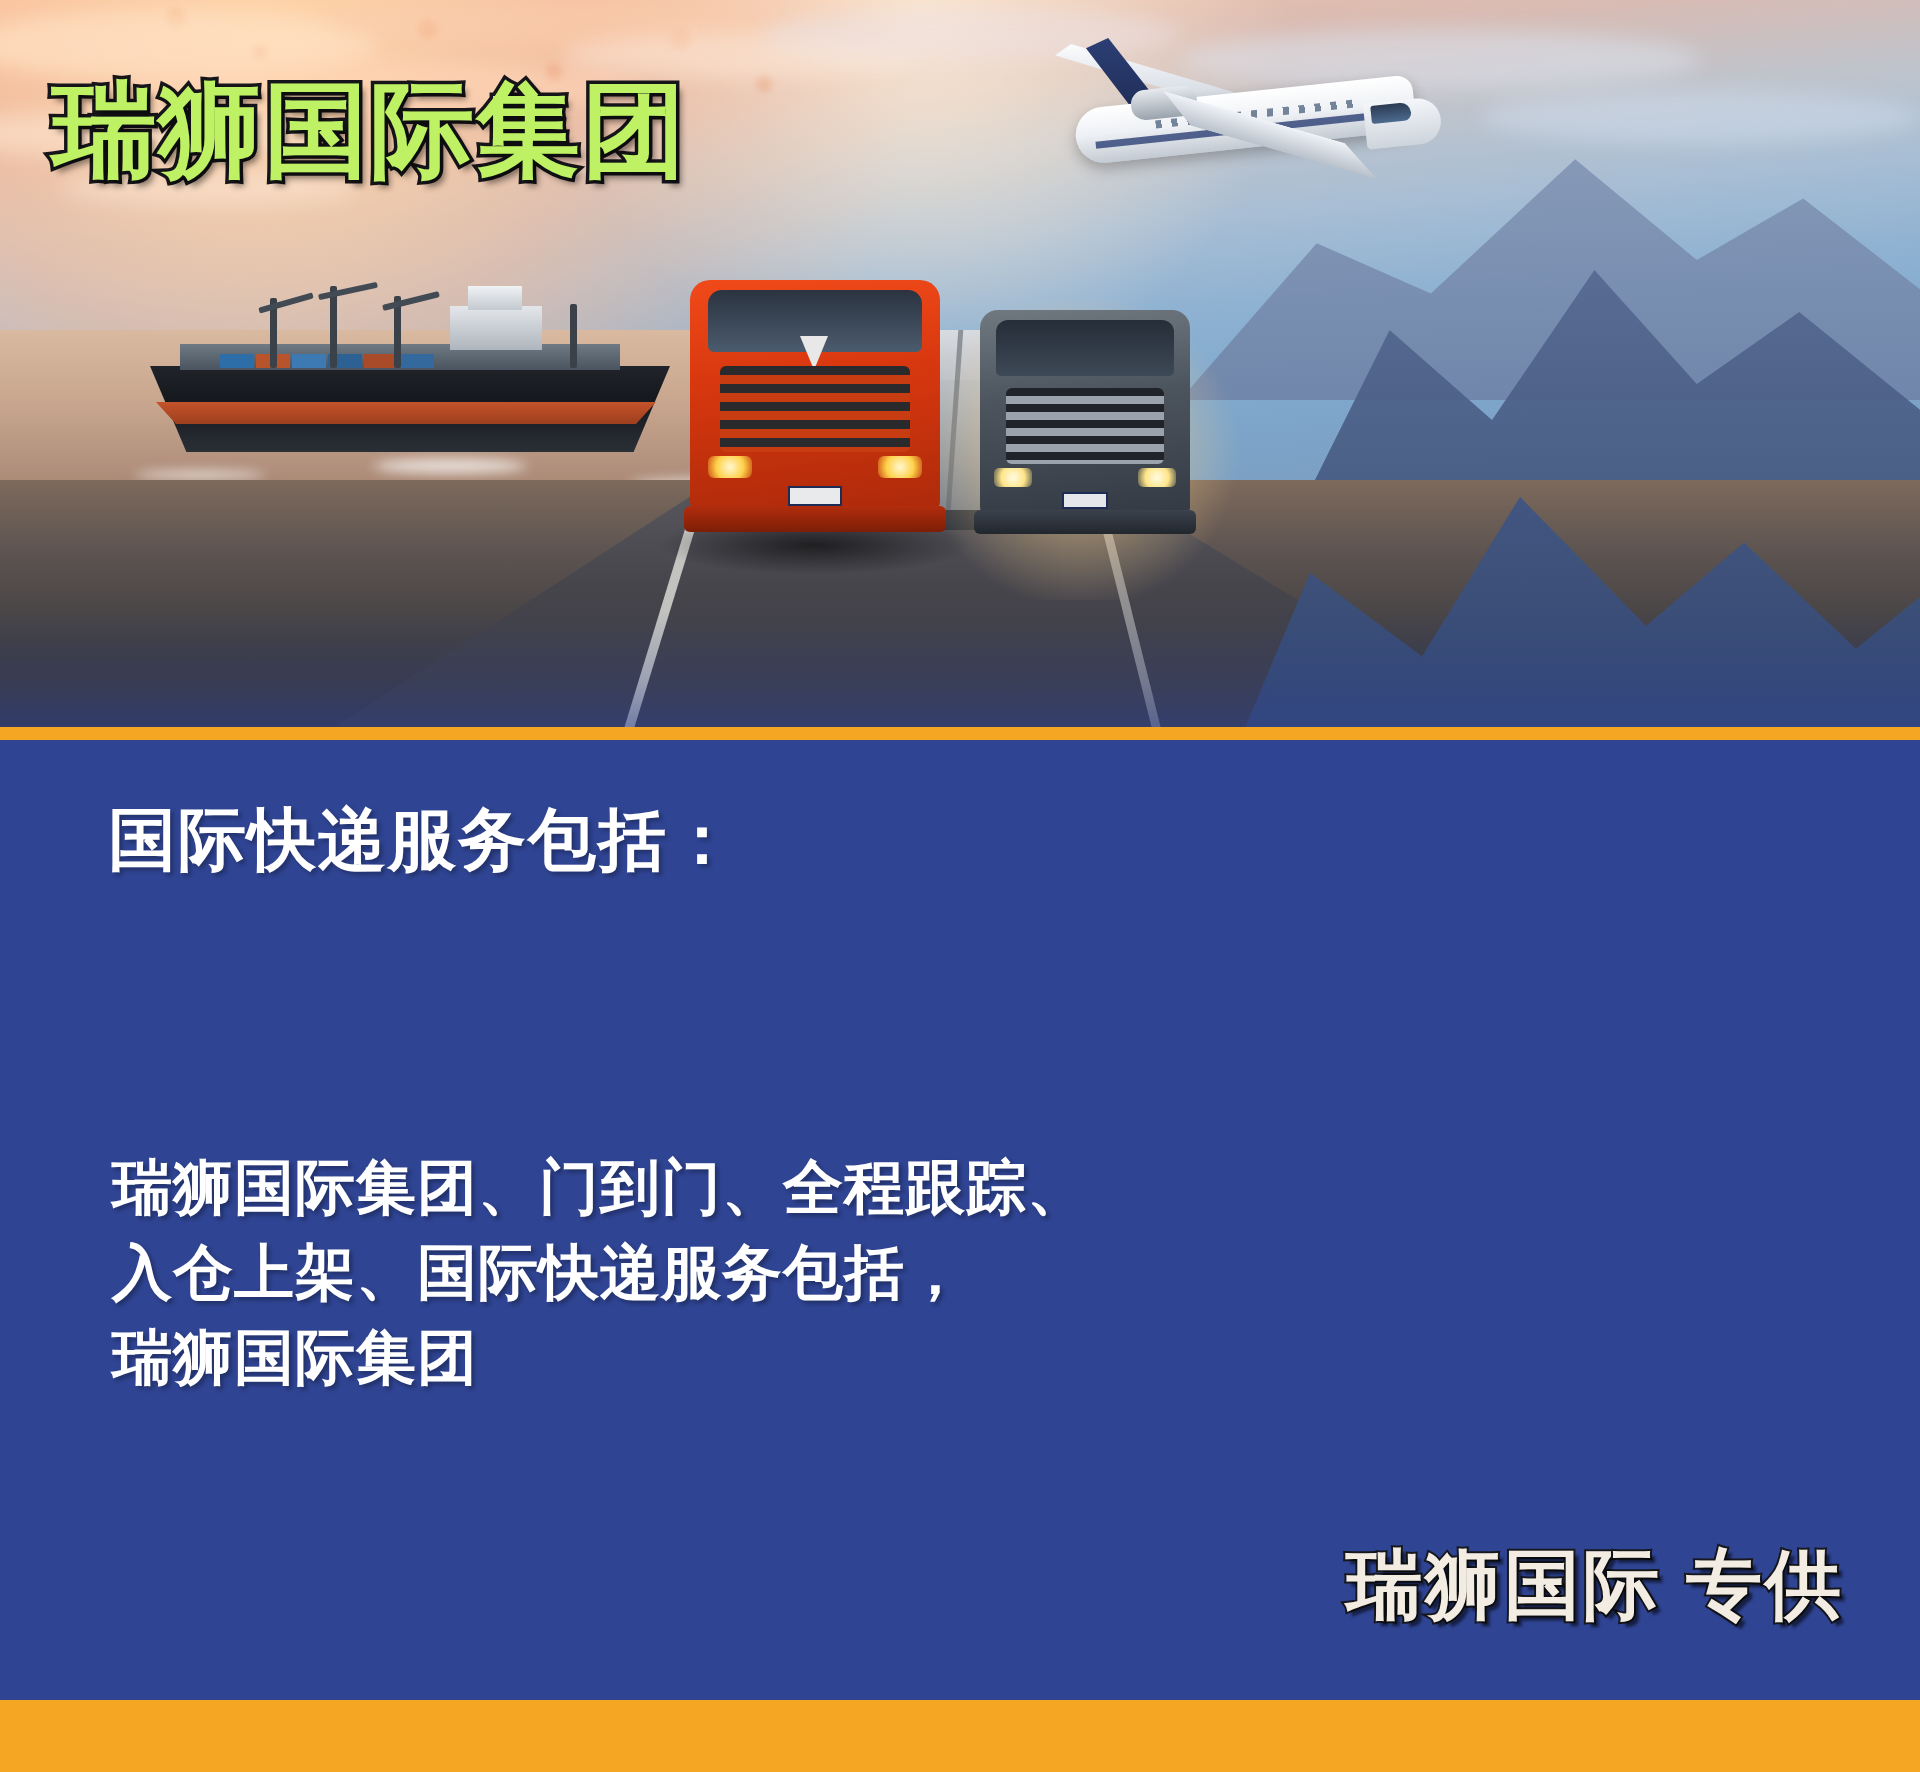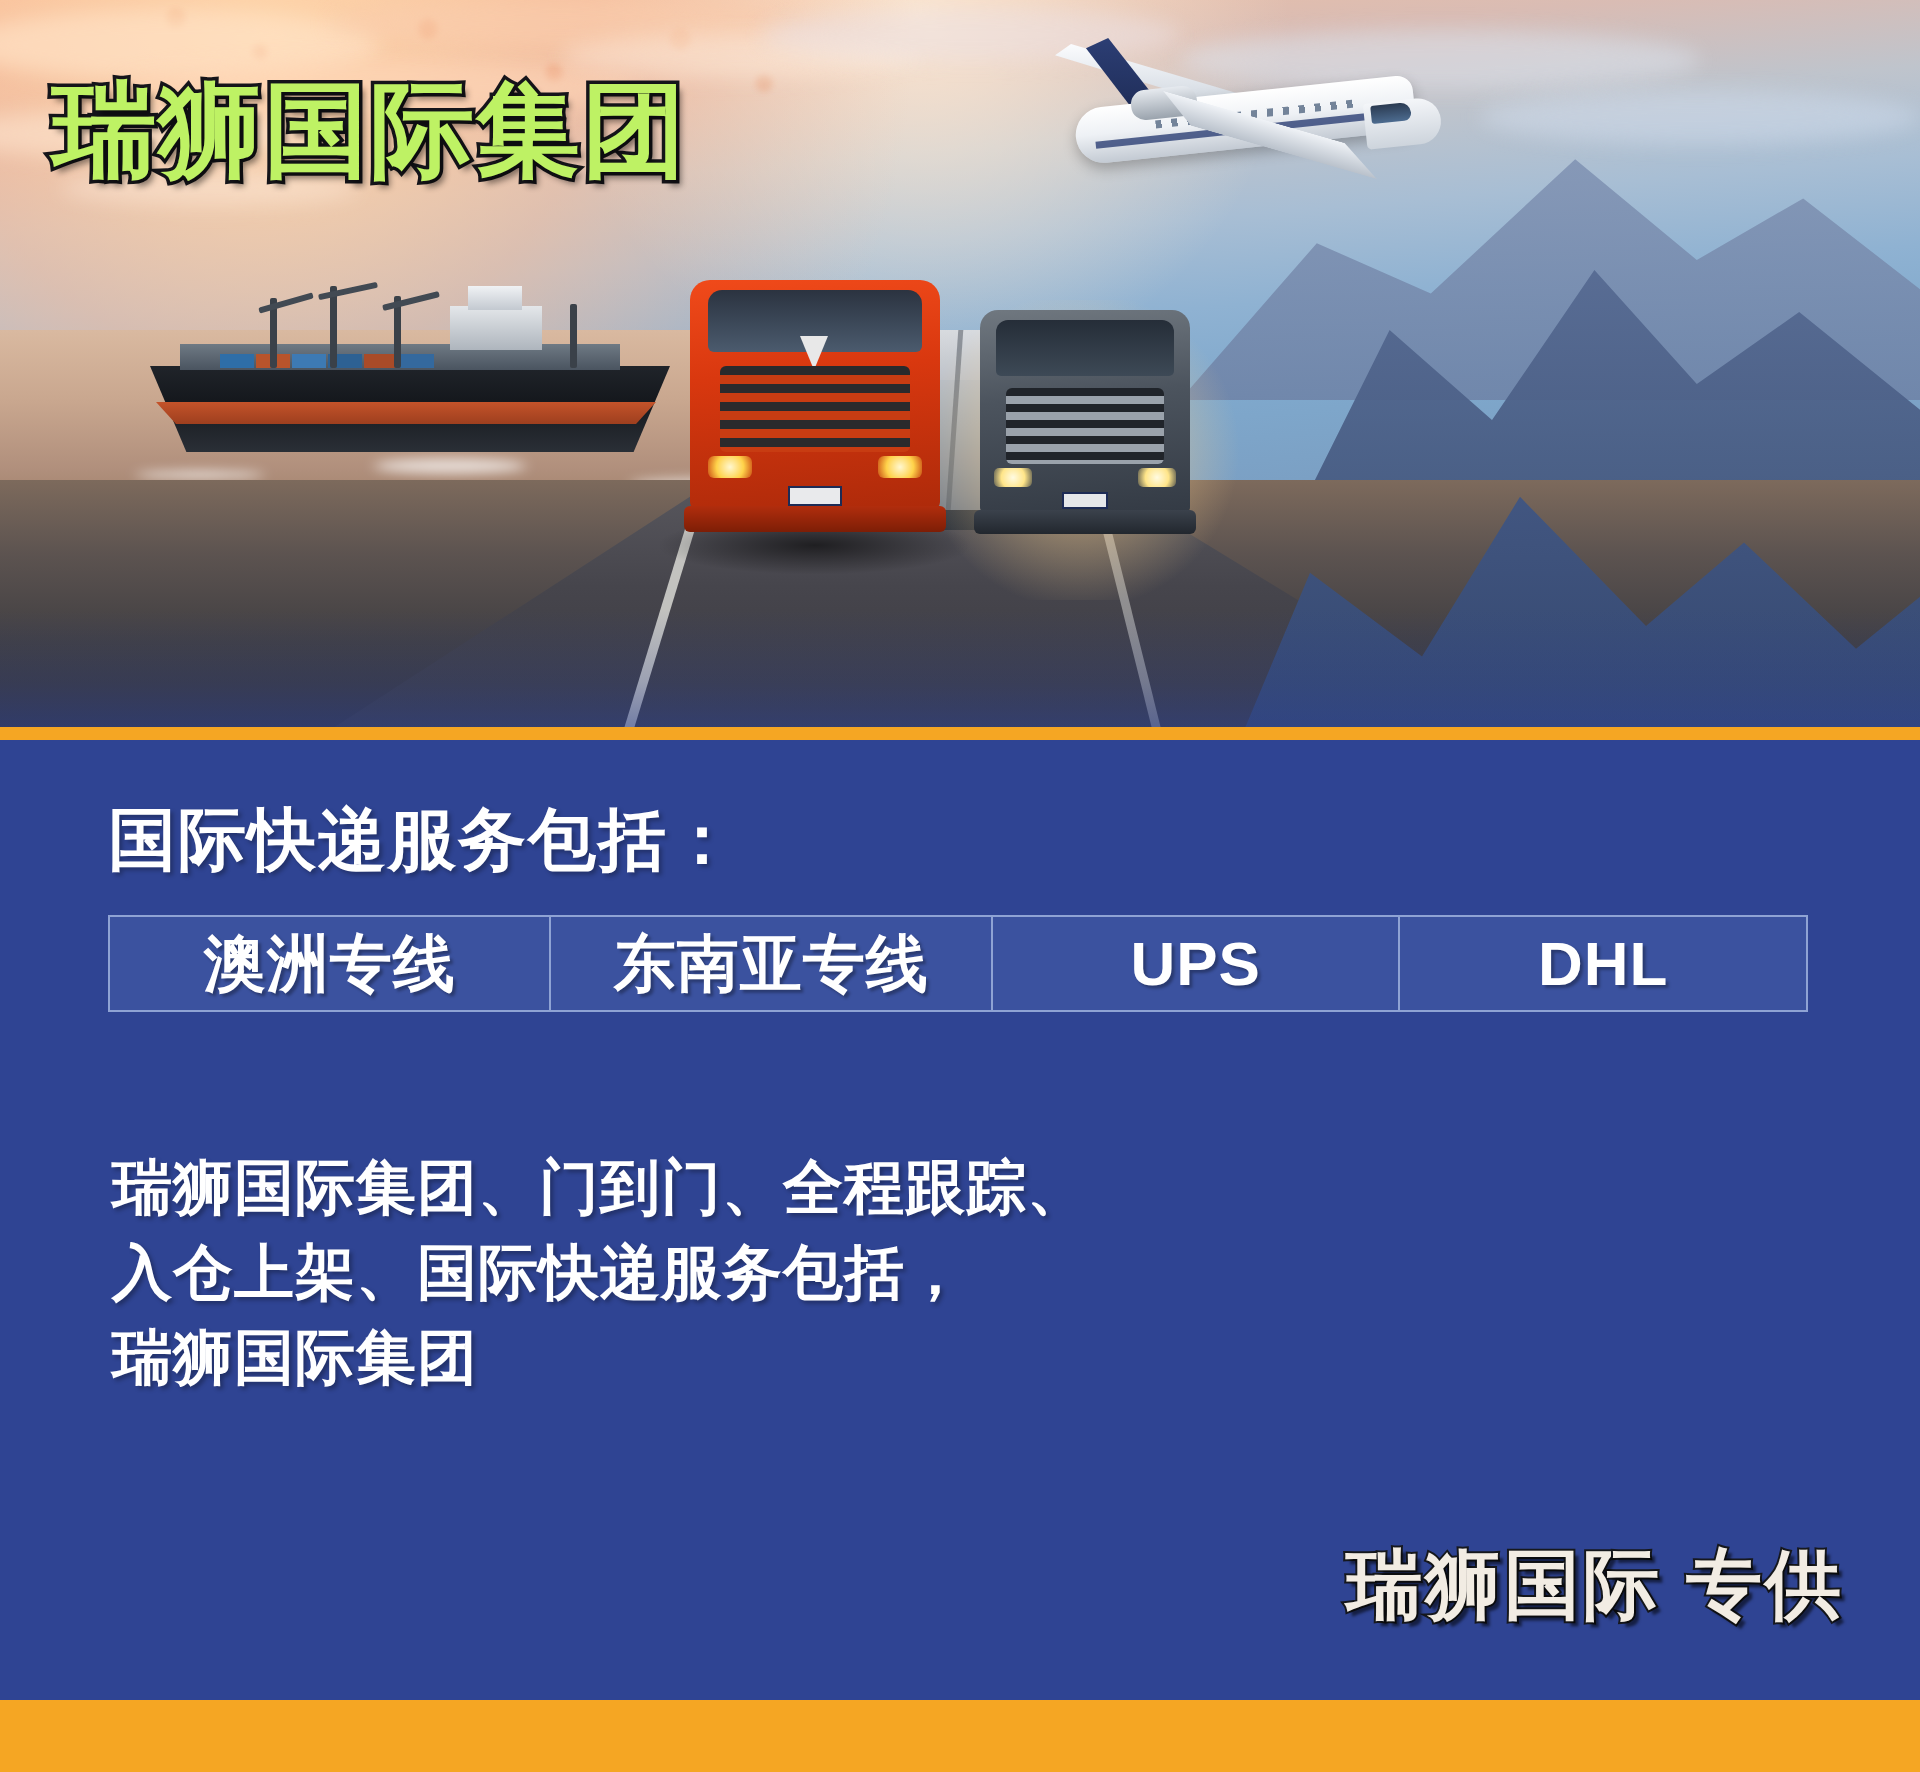--- a/index.html
+++ b/index.html
@@ -558,26 +558,20 @@
 
 
   <div class="gold-divider"></div>
 
   <div class="panel">
 
     <div class="panel-title">国际快递服务包括：</div>
 
     <table class="svc-table">
       <tbody>
-        <tr>
-          <td class="wide">澳洲专线</td>
-          <td class="wide">东南亚专线</td>
-          <td class="narrow">UPS</td>
-          <td class="narrow">DHL</td>
-        </tr>
       </tbody>
     </table>
 
     <div class="desc">
       <div>瑞狮国际集团、门到门、全程跟踪、</div>
       <div>入仓上架、国际快递服务包括，</div>
       <div>瑞狮国际集团</div>
     </div>
 
     <div class="footer-stamp">瑞狮国际 专供</div>

